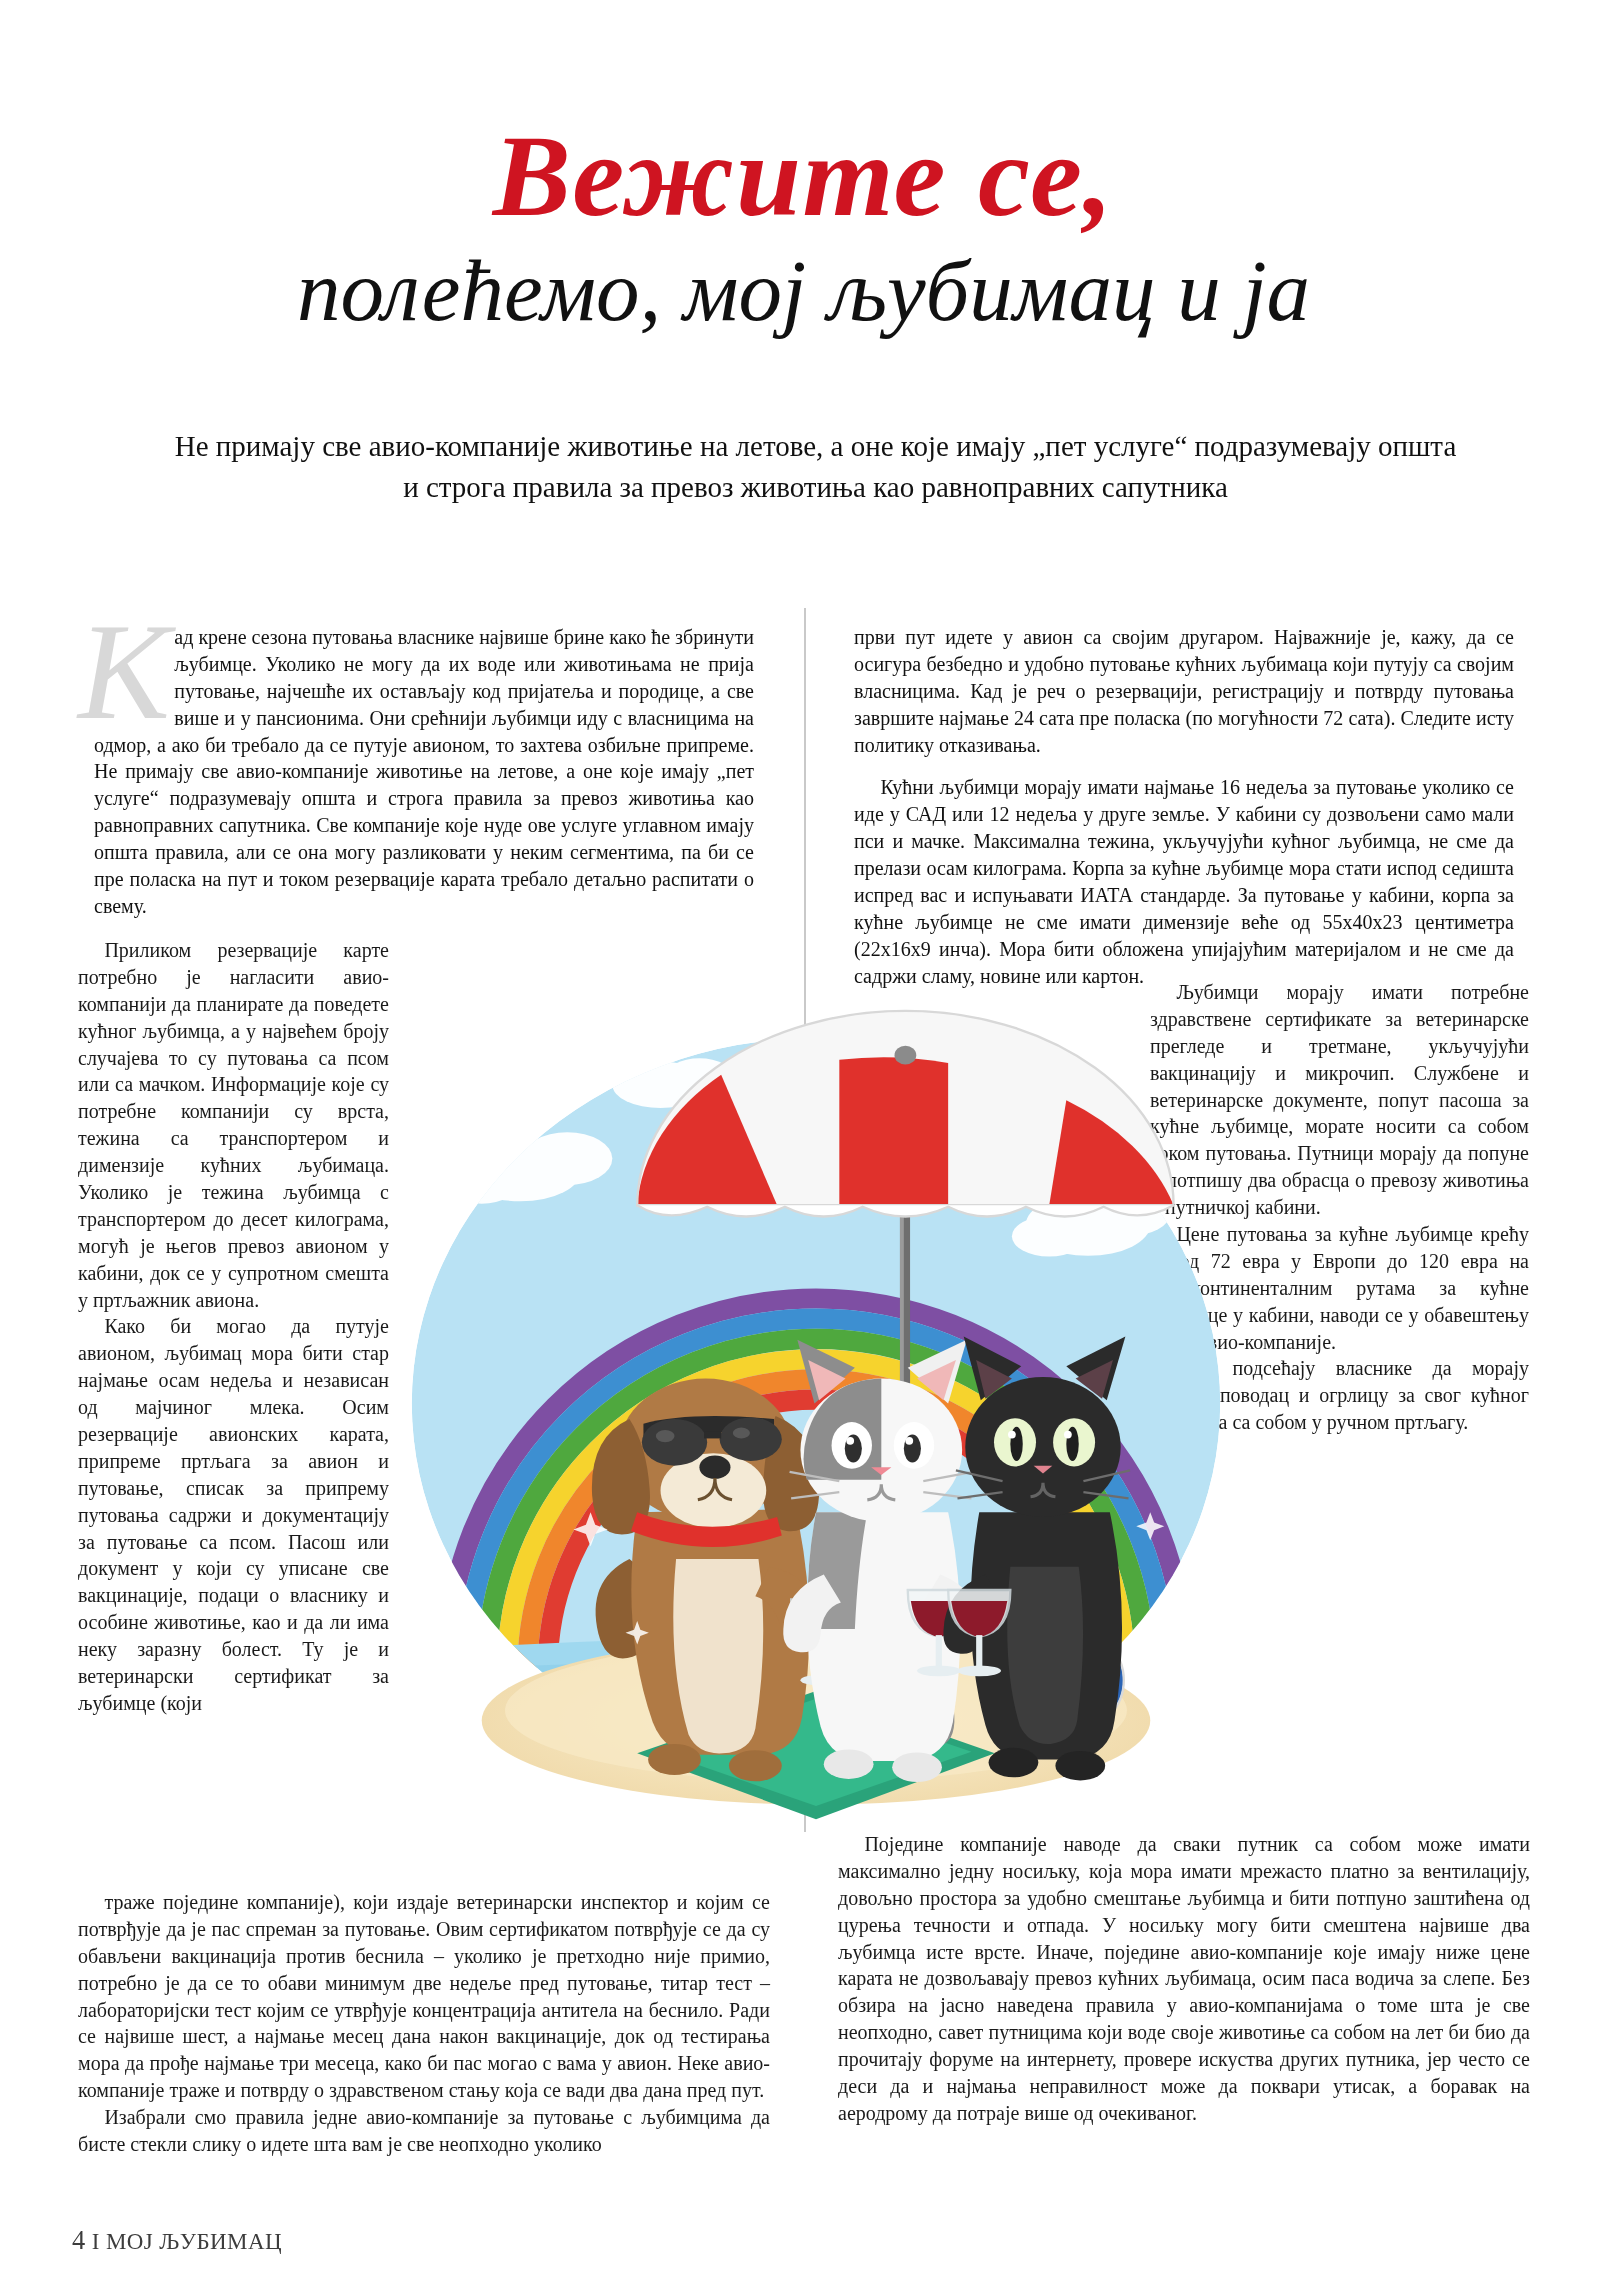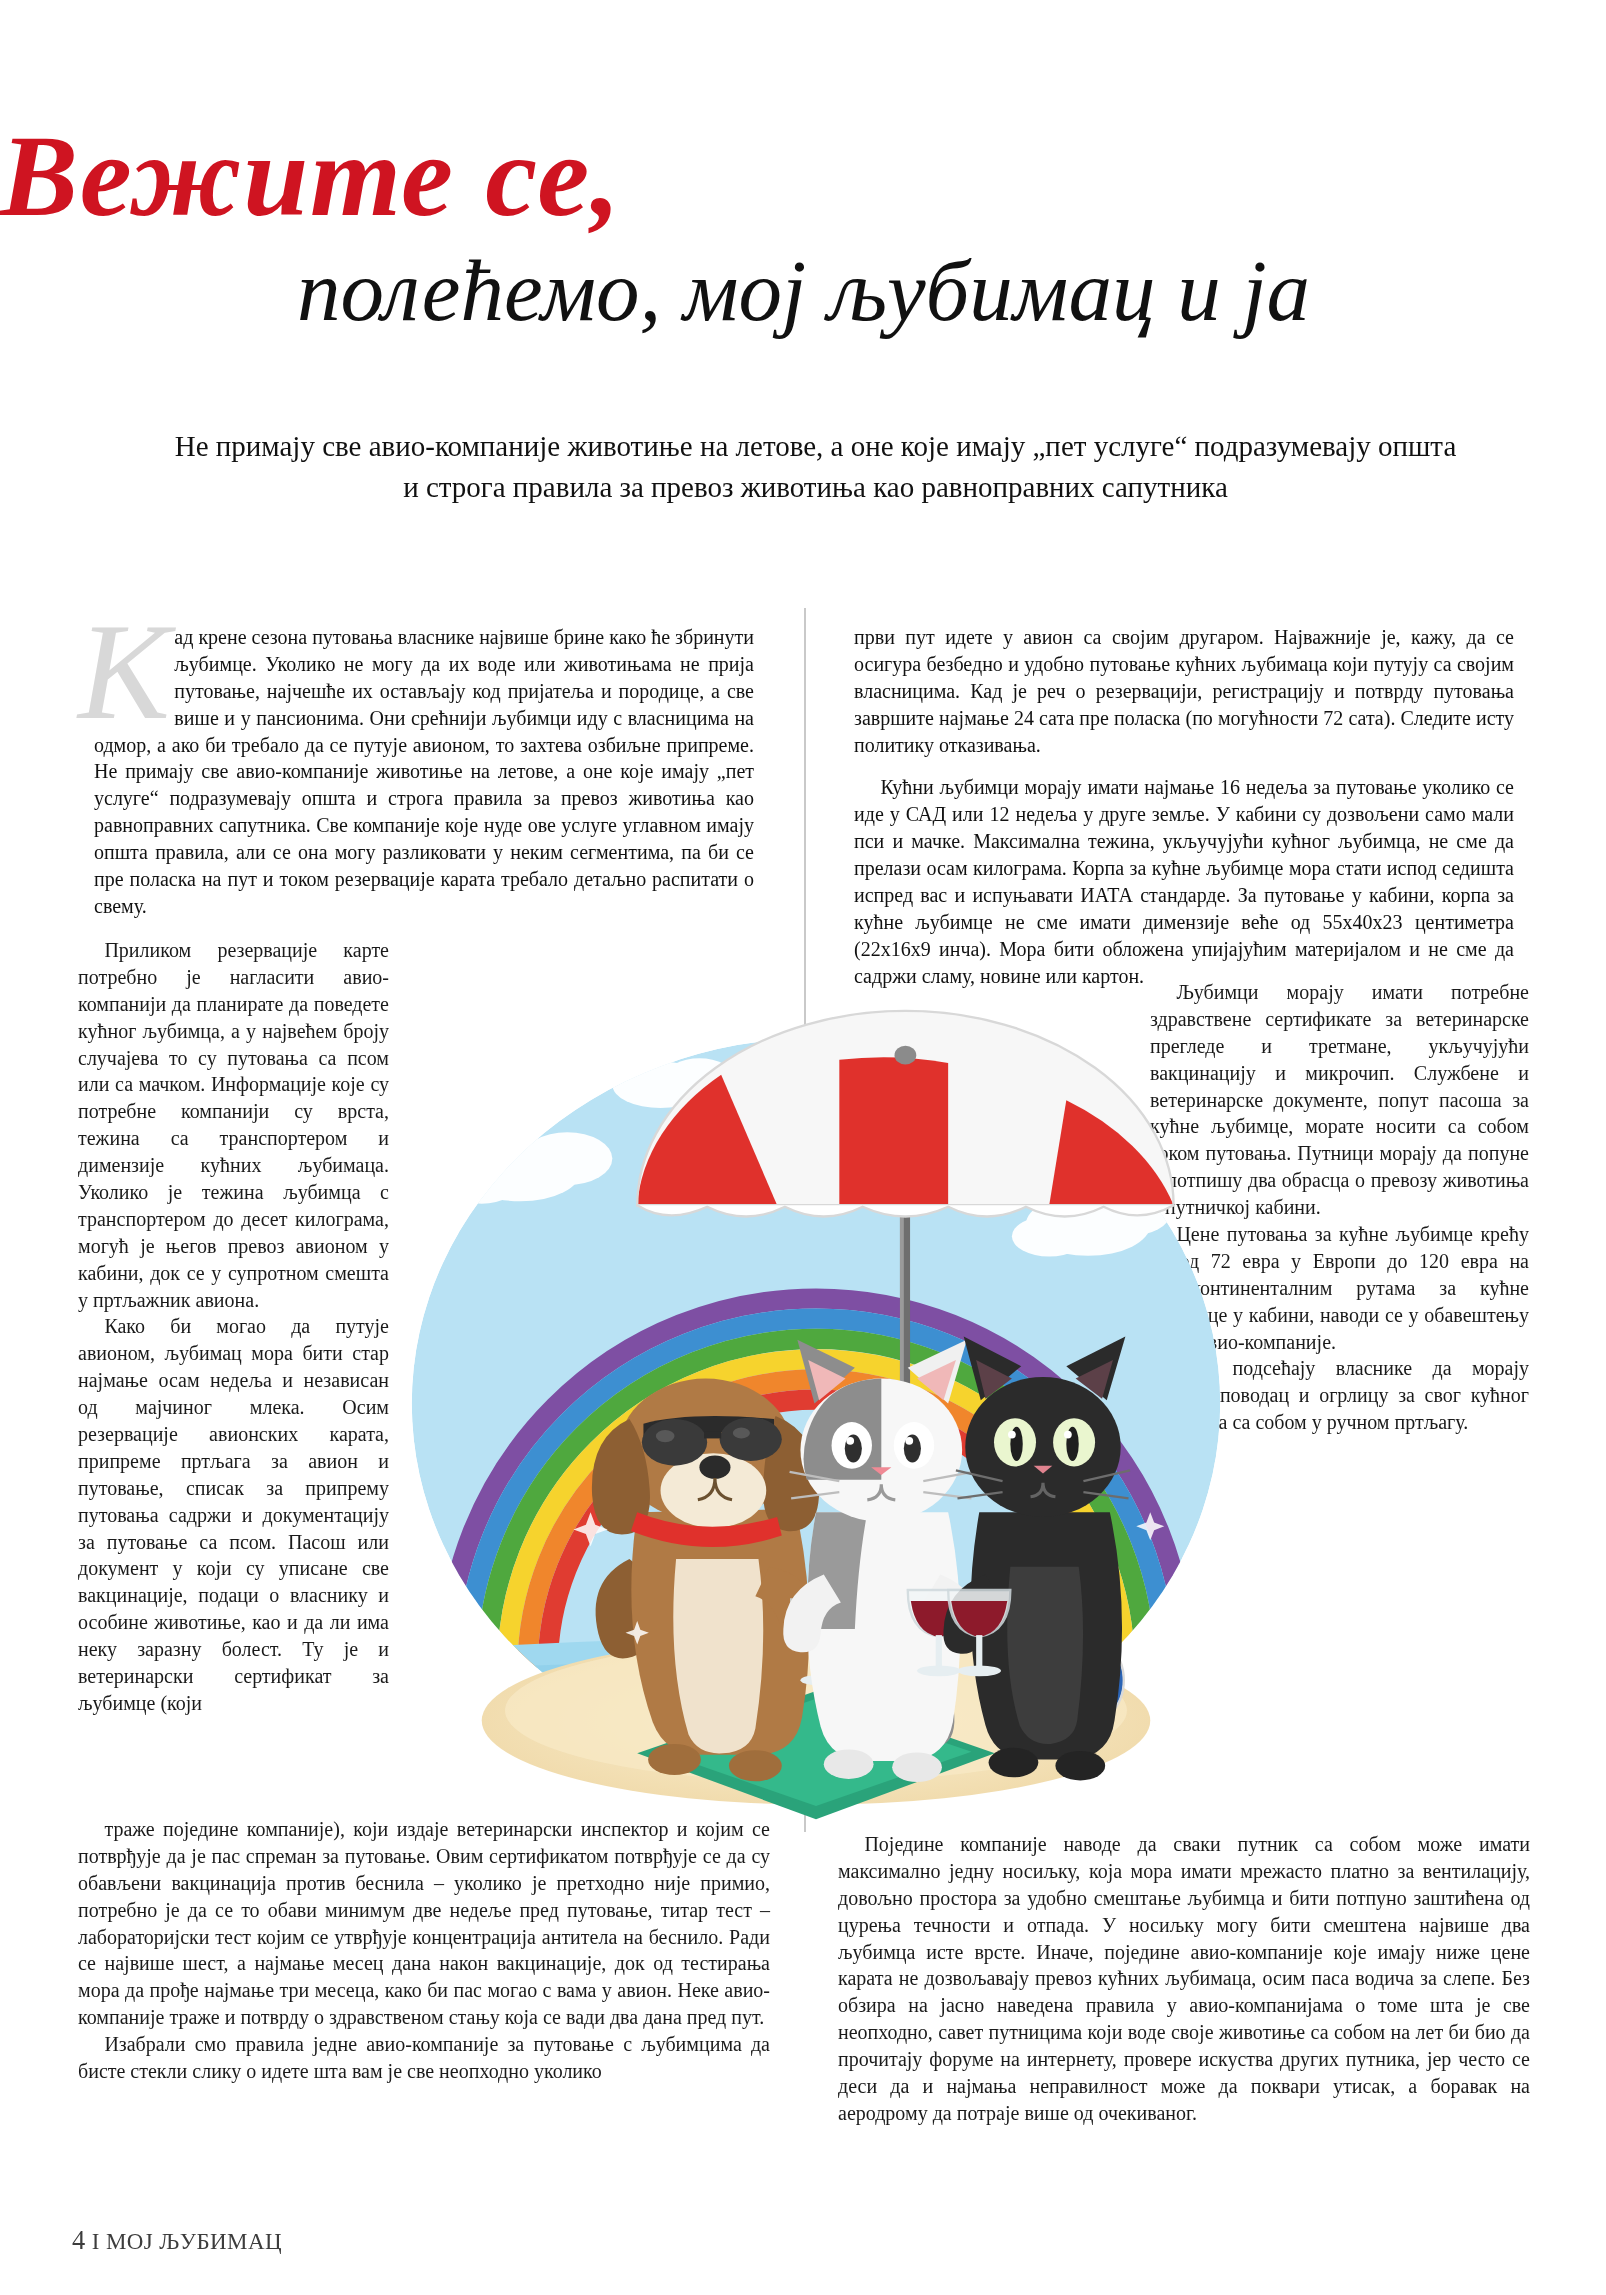--- a/index.html
+++ b/index.html
@@ -32,21 +32,21 @@
   .title-line1 {
     font-family: "Liberation Serif", serif;
     font-style: italic;
     font-weight: bold;
     font-size: 117px;
     line-height: 1.0;
     color: #cf1421;
     letter-spacing: 1.6px;
     margin: 0;
     padding: 0;
-    text-align: left;
+    text-align: center;
     white-space: nowrap;
   }
   .title-line2 {
     font-family: "Liberation Serif", serif;
     font-style: italic;
     font-size: 87px;
     line-height: 1.05;
     color: #111111;
     margin: 0;
     padding-top: 11px;
@@ -98,21 +98,21 @@
     left: 78px;
     width: 311px;
     font-size: 20px;
     line-height: 1.345;
     text-align: justify;
   }
   .col-left-narrow p { margin: 0; text-indent: 26.4px; }
 
   .col-left-bottom {
     position: absolute;
-    top: 1816px;
+    top: 1889px;
     left: 78px;
     width: 692px;
     font-size: 20px;
     line-height: 1.345;
     text-align: justify;
   }
   .col-left-bottom p { margin: 0; text-indent: 26.4px; }
 
   .col-right-narrow {
     position: absolute;

